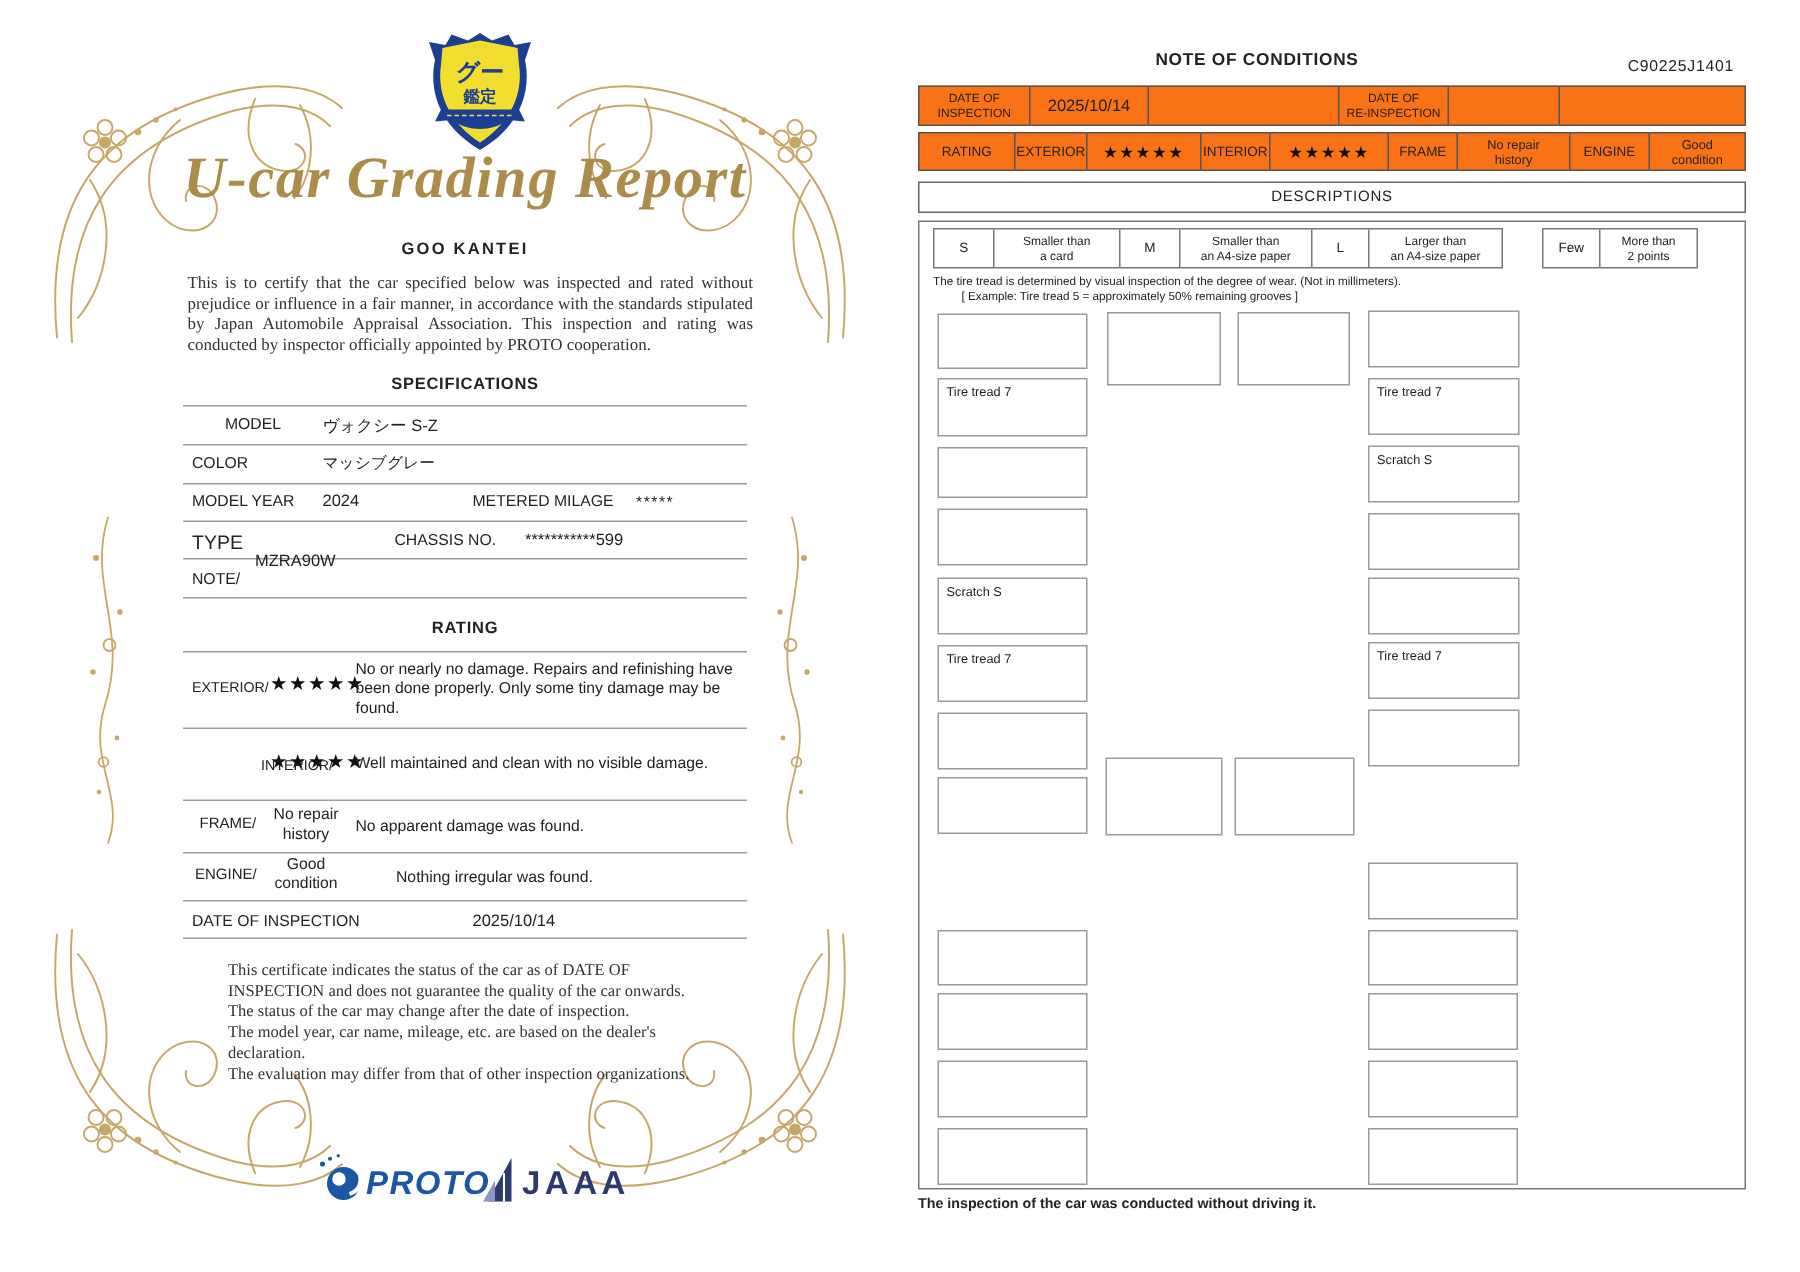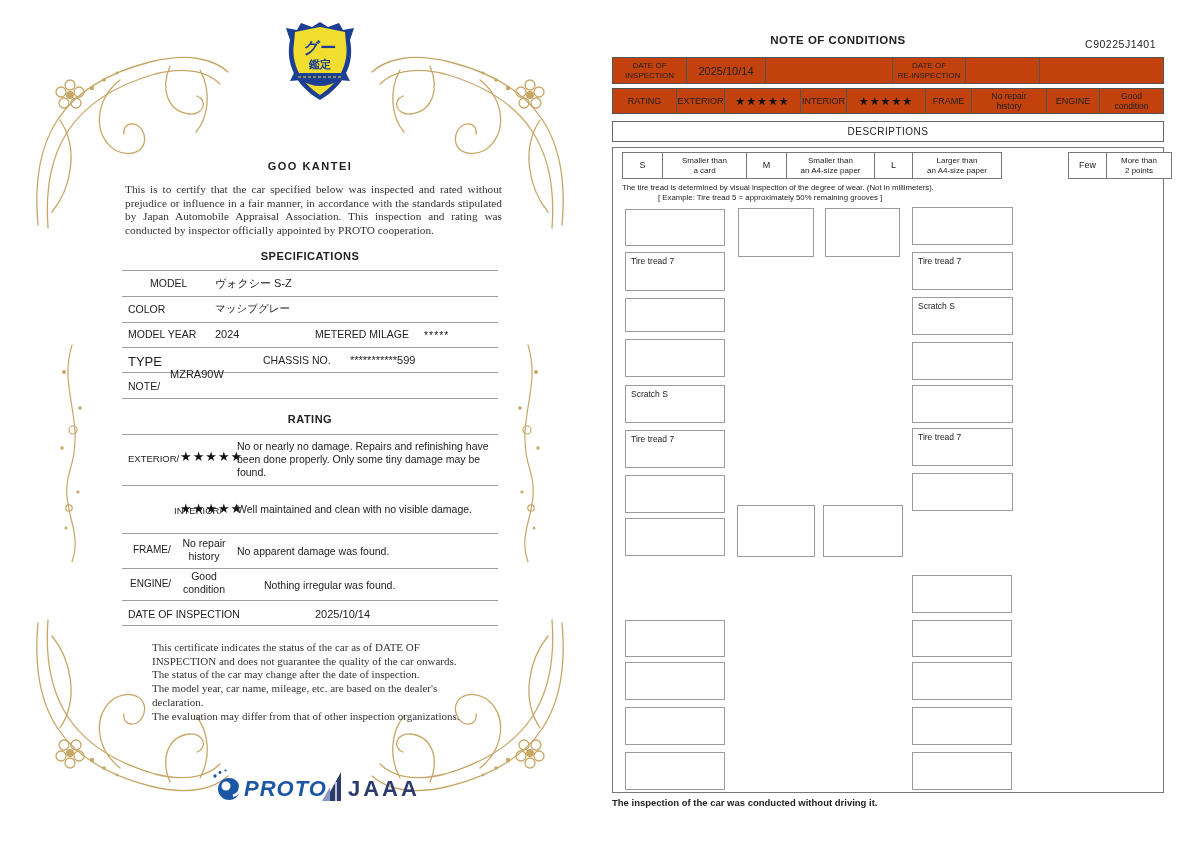--- a/index.html
+++ b/index.html
@@ -5,21 +5,21 @@
   html,body{margin:0;padding:0;background:#fff;}
   #canvas{position:relative;width:1200px;height:844px;background:#fff;overflow:hidden;
           font-family:"Liberation Sans",sans-serif;color:#222;}
   .abs{position:absolute;}
   .serif{font-family:"Liberation Serif",serif;}
   .stars{font-family:"DejaVu Sans",sans-serif;color:#111;}
   .hline{position:absolute;border-top:1px solid #9d9d9d;height:0;}
   .cbox{position:absolute;border:1px solid #9b9b9b;background:#fff;
         font:8.5px/1.25 "Liberation Sans",sans-serif;color:#222;
         padding:3px 0 0 5px;box-sizing:border-box;white-space:pre-line;z-index:3;}
-  .flexrow{display:flex;box-sizing:border-box;border:1px solid #555;background:#c2410c;}
+  .flexrow{display:flex;box-sizing:border-box;border:1px solid #555;background:#f97316;}
   .fcell{border-right:1px solid #555;display:flex;align-items:center;justify-content:center;
          text-align:center;white-space:pre-line;box-sizing:border-box;}
   .fcell:last-child{border-right:none;}
   .legend{display:flex;box-sizing:border-box;border:1px solid #777;background:#fff;}
   .lcell{border-right:1px solid #777;display:flex;align-items:center;justify-content:center;
          text-align:center;white-space:pre-line;font-size:8px;line-height:1.15;box-sizing:border-box;}
   .lcell:last-child{border-right:none;}
   svg{position:absolute;left:0;top:0;z-index:1;}
   .z2{z-index:2;}
   .z3{z-index:3;}
@@ -204,20 +204,21 @@
       <rect x="802" y="752" width="36" height="30" rx="4" fill="#efefef" stroke="#d6d6d6"></rect>
       <rect x="772" y="764" width="27" height="18" rx="3" fill="#e4e4e4" stroke="#d6d6d6"></rect>
       <rect x="841" y="764" width="27" height="18" rx="3" fill="#e4e4e4" stroke="#d6d6d6"></rect>
       <rect x="768" y="781" width="104" height="6" fill="#e8e8e8" stroke="#d6d6d6"></rect>
     </g>
   </svg>
 
   <div class="abs z2" style="left:290px;top:38px;width:60px;text-align:center;font-size:16px;font-weight:bold;color:#1c3f94;">グー</div>
   <div class="abs z2" style="left:290px;top:57px;width:60px;text-align:center;font-size:11px;font-weight:bold;color:#1c3f94;">鑑定</div>
 
+  <div class="abs z2 serif" style="left:60px;top:96px;width:500px;text-align:center;font-size:39px;font-style:italic;font-weight:bold;color:#ab8c4b;letter-spacing:1px;">U-car Grading Report</div>
 
   <div class="abs z2" style="left:60px;top:160px;width:500px;text-align:center;font-size:11px;font-weight:600;letter-spacing:1.5px;color:#222;">GOO KANTEI</div>
 
   <div class="abs z2 serif" style="left:125px;top:183px;width:377px;font-size:11.3px;line-height:13.5px;text-align:justify;color:#333;">This is to certify that the car specified below was inspected and rated without prejudice or influence in a fair manner, in accordance with the standards stipulated by Japan Automobile Appraisal Association. This inspection and rating was conducted by inspector officially appointed by PROTO cooperation.</div>
 
   <div class="abs z2" style="left:122px;top:250px;width:376px;text-align:center;font-size:11px;font-weight:600;letter-spacing:.5px;">SPECIFICATIONS</div>
 
   <div class="hline" style="left:122px;top:270px;width:376px;"></div>
   <div class="hline" style="left:122px;top:296px;width:376px;"></div>
   <div class="hline" style="left:122px;top:322px;width:376px;"></div>
@@ -315,28 +316,28 @@
     <div class="lcell" style="width:40px;font-size:9px;">S</div>
     <div class="lcell" style="width:84px;">Smaller than
 a card</div>
     <div class="lcell" style="width:40px;font-size:9px;">M</div>
     <div class="lcell" style="width:88px;">Smaller than
 an A4-size paper</div>
     <div class="lcell" style="width:38px;font-size:9px;">L</div>
     <div class="lcell" style="width:88px;">Larger than
 an A4-size paper</div>
   </div>
-  <div class="abs z3 legend" style="left:1028px;top:152px;height:27px;margin-left:40px;">
+  <div class="abs z3 legend" style="left:1028px;top:152px;height:27px;">
     <div class="lcell" style="width:38px;font-size:9px;">Few</div>
     <div class="lcell" style="width:64px;">More than
 2 points</div>
   </div>
 
   <div class="abs z3" style="left:622px;top:183px;font-size:7.8px;color:#222;">The tire tread is determined by visual inspection of the degree of wear. (Not in millimeters).</div>
-  <div class="abs z3" style="left:614px;top:193px;font-size:7.8px;color:#222;padding-left:44px;">[ Example: Tire tread 5 = approximately 50% remaining grooves ]</div>
+  <div class="abs z3" style="left:597px;top:193px;font-size:7.8px;color:#222;padding-left:44px;">[ Example: Tire tread 5 = approximately 50% remaining grooves ]</div>
 
 
   <div class="cbox" style="left:625px;top:209px;width:100px;height:37px;"></div>
   <div class="cbox" style="left:625px;top:252px;width:100px;height:39px;">Tire tread 7</div>
   <div class="cbox" style="left:625px;top:298px;width:100px;height:34px;"></div>
   <div class="cbox" style="left:625px;top:339px;width:100px;height:38px;"></div>
   <div class="cbox" style="left:625px;top:385px;width:100px;height:38px;">Scratch S</div>
   <div class="cbox" style="left:625px;top:430px;width:100px;height:38px;">Tire tread 7</div>
   <div class="cbox" style="left:625px;top:475px;width:100px;height:38px;"></div>
   <div class="cbox" style="left:625px;top:518px;width:100px;height:38px;"></div>

